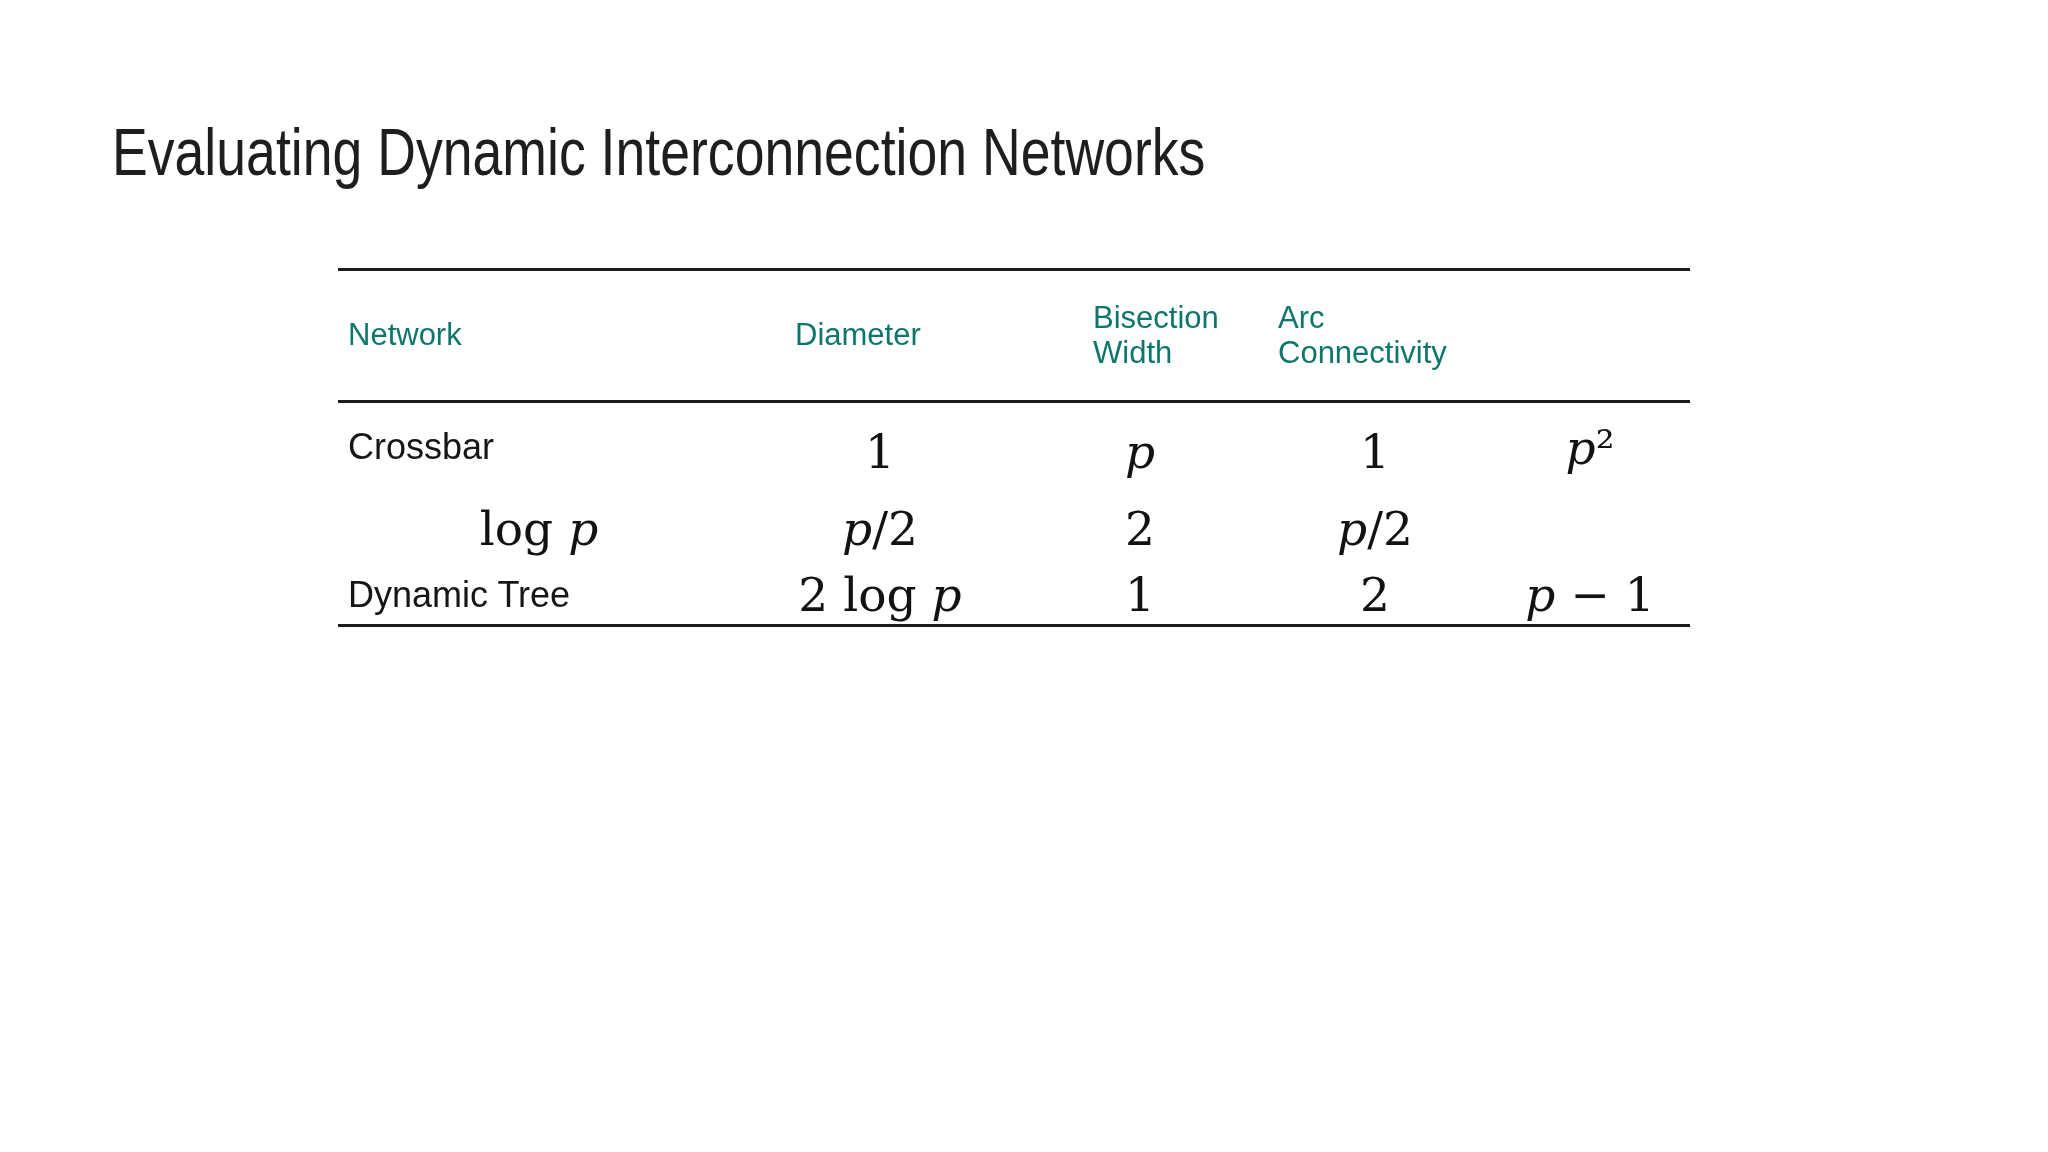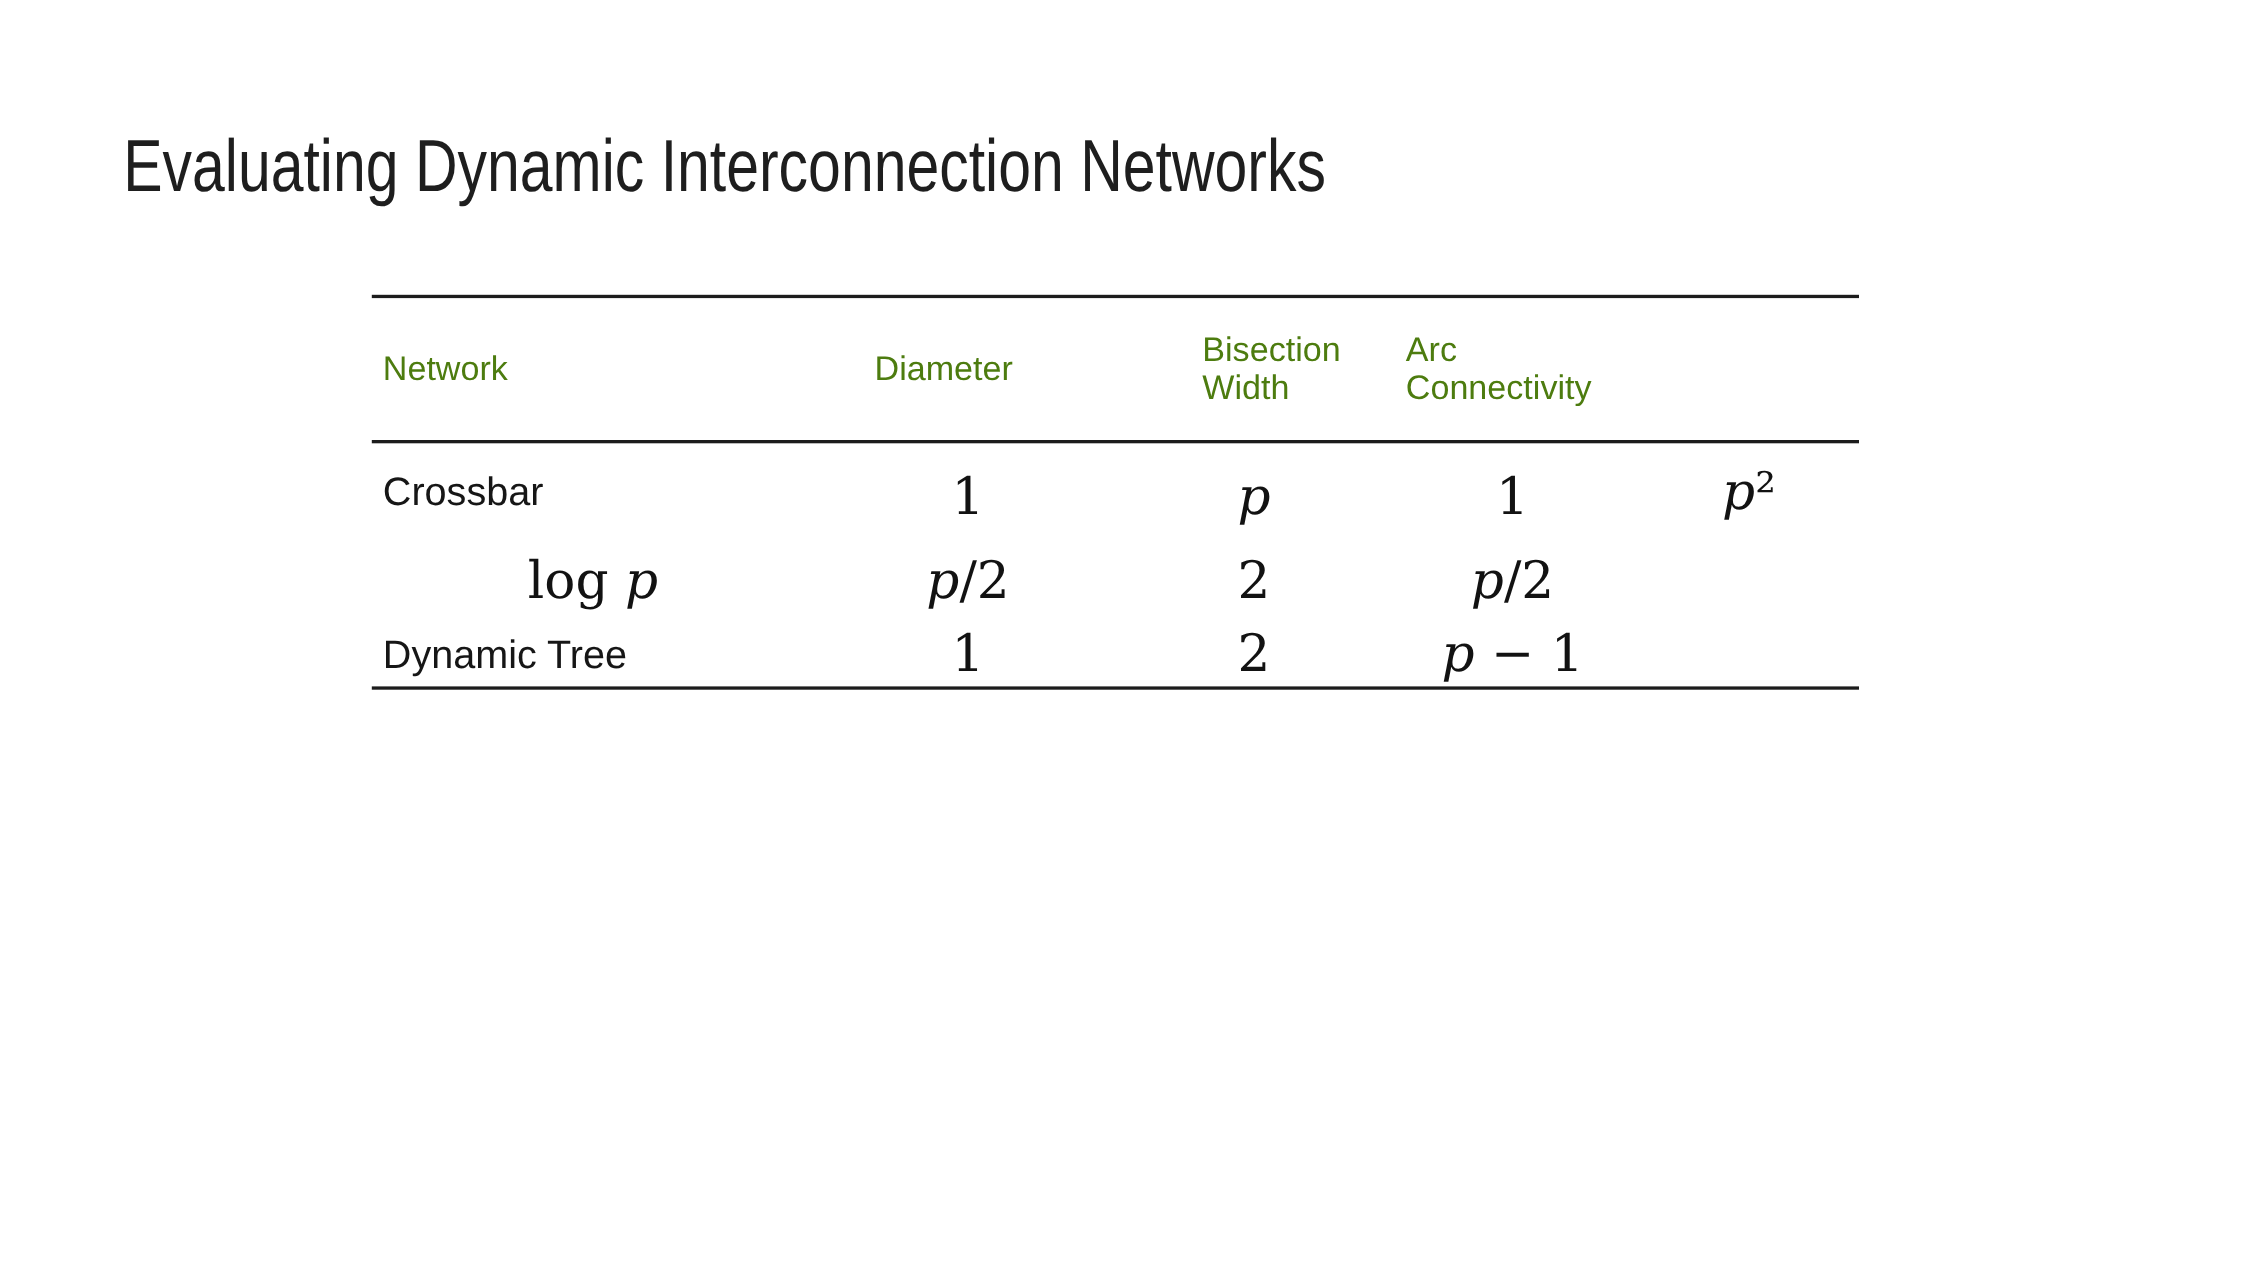--- a/index.html
+++ b/index.html
@@ -45,21 +45,21 @@
     grid-template-columns: 402px 280px 240px 230px 200px;
     align-items: center;
   }
   .header-row {
     height: 129px;
     border-bottom: 3px solid #1c1c1c;
   }
   .header-cell {
     font-size: 31px;
     line-height: 1.12;
-    color: #4d7c0f;
+    color: #0f766e;
     white-space: pre-line;
   }
   .hc-network   { padding-left: 10px; }
   .hc-diameter  { padding-left: 55px; }
   .hc-bisection { padding-left: 73px; }
   .hc-arc       { padding-left: 18px; }
   .hc-cost      { padding-left: 3px;  }
 
   .row-1 { height: 88px; }
   .row-2 { height: 74px; }
@@ -110,18 +110,19 @@
 
   <div class="grid-row row-2">
     <div class="math cell-diameter">log <i>p</i></div>
     <div class="math cell-bisection"><i>p</i>/2</div>
     <div class="math cell-arc">2</div>
     <div class="math cell-cost"><i>p</i>/2</div>
   </div>
 
   <div class="grid-row row-3">
     <div class="cell-label cell-network">Dynamic Tree</div>
+    <div class="math cell-diameter">2 log <i>p</i></div>
     <div class="math cell-bisection">1</div>
     <div class="math cell-arc">2</div>
     <div class="math cell-cost"><i>p</i> − 1</div>
   </div>
 
 </div>
 
 </body></html>

